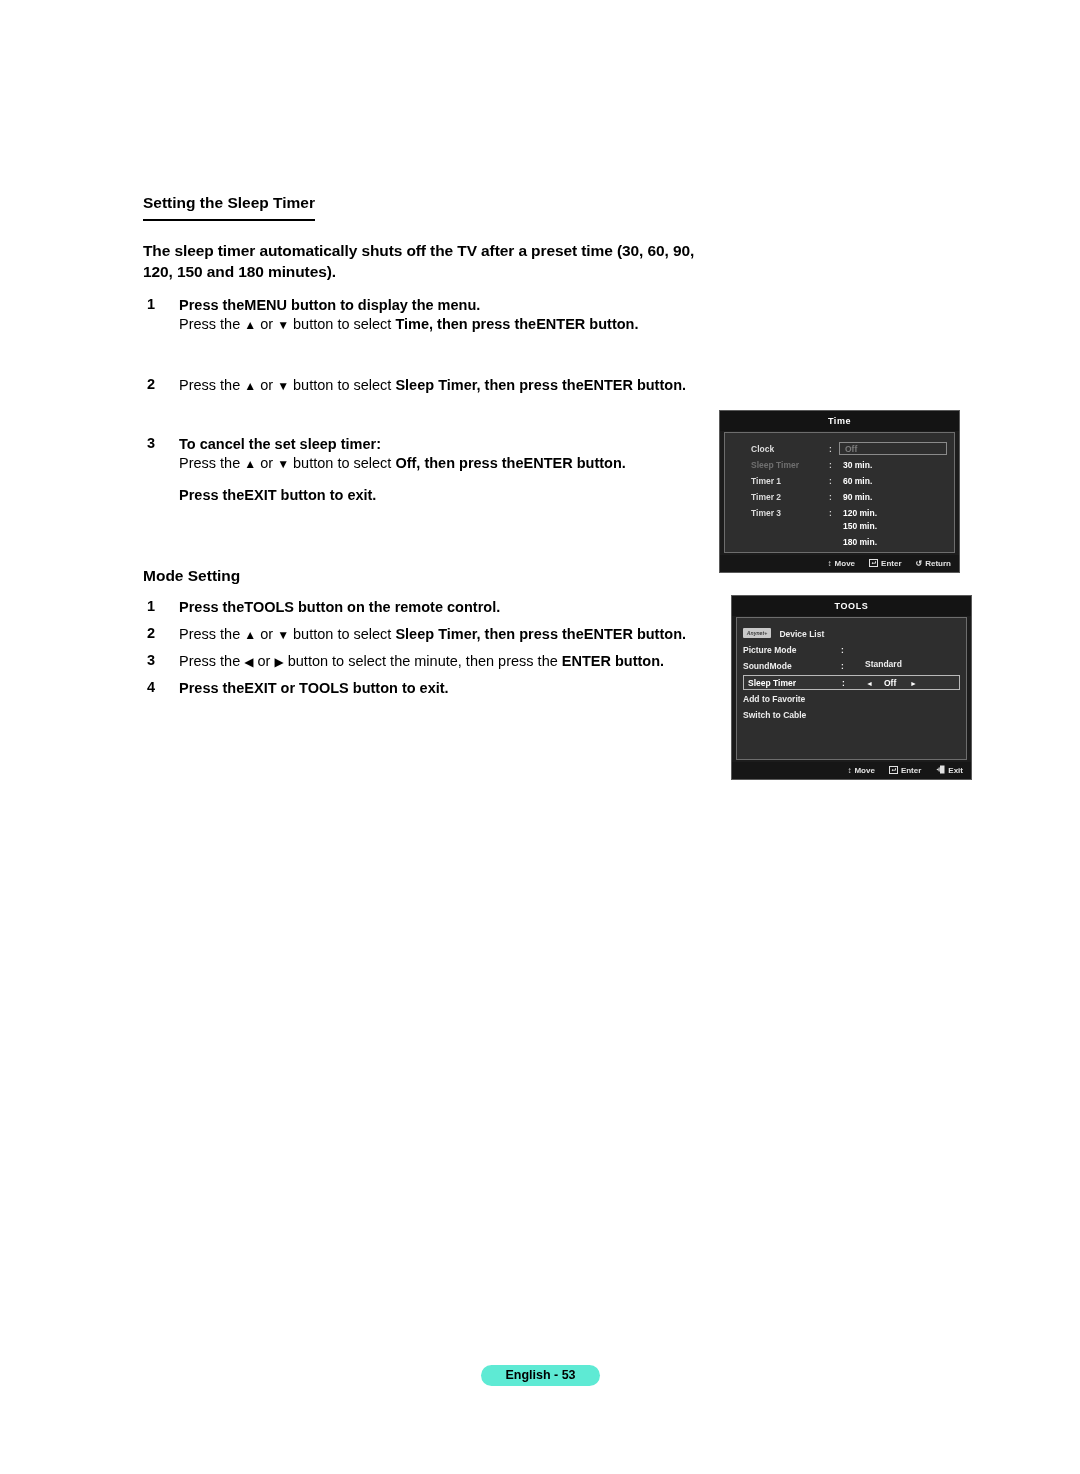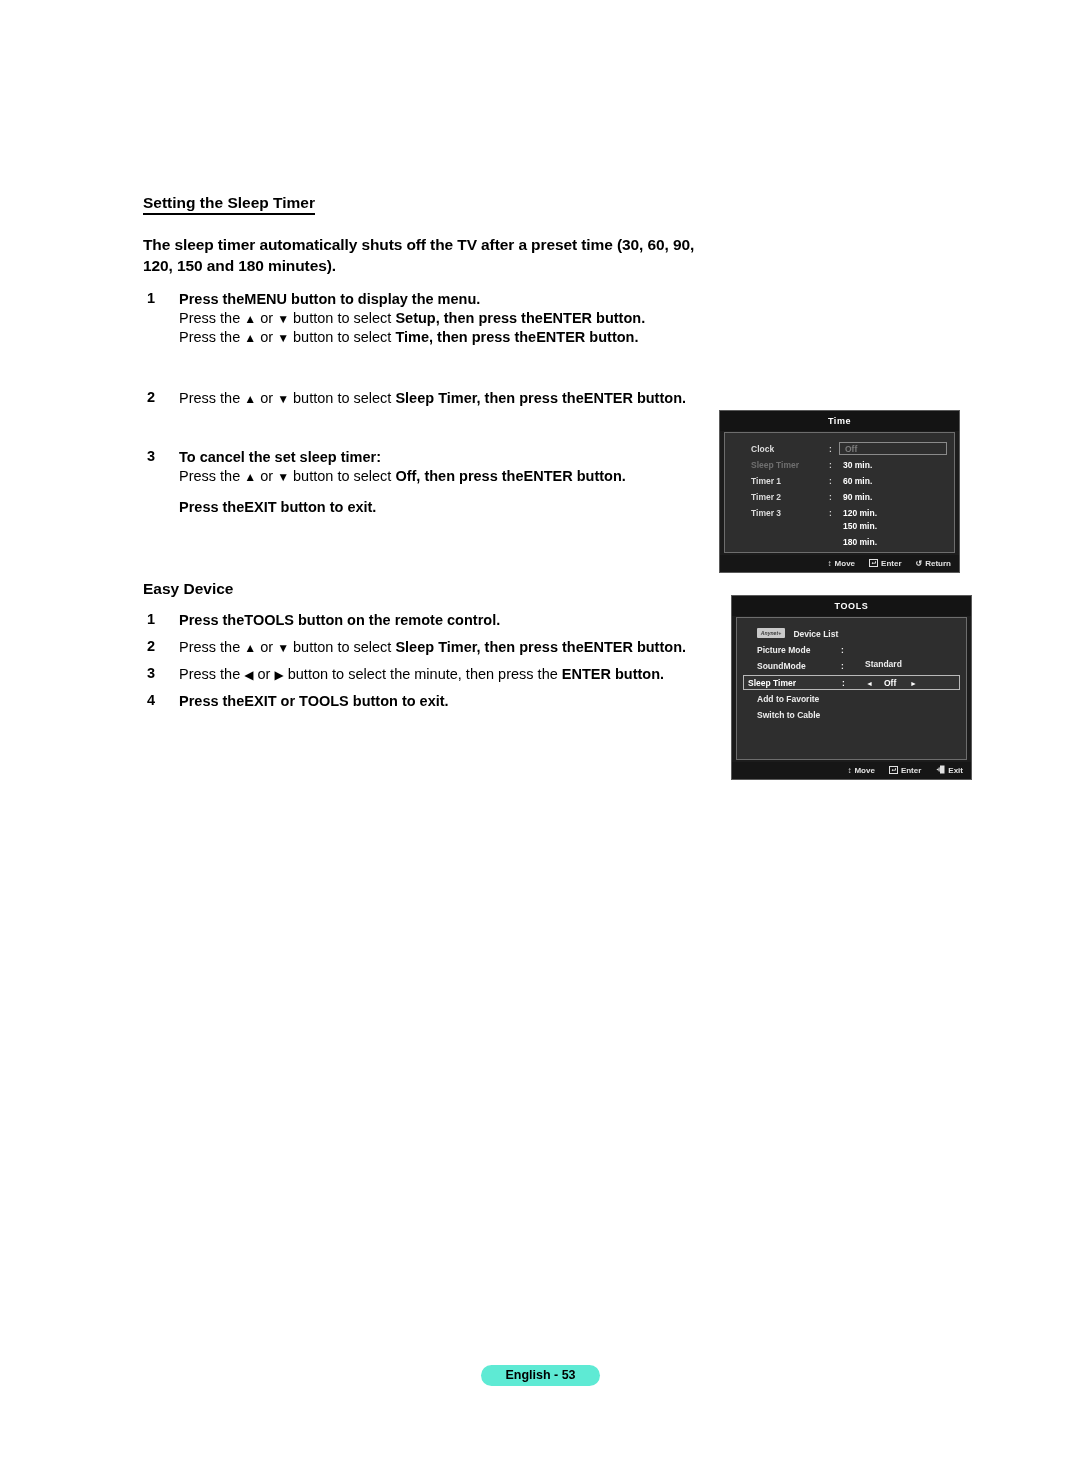--- a/index.html
+++ b/index.html
@@ -15,21 +15,21 @@
   }
 
   
   .page { position: absolute; left: 0; top: 0; width: 1080px; height: 1474px; }
 
   .content { position: absolute; left: 143px; top: 193px; width: 575px; }
 
   .sec-head {
     font-size: 15.5px; font-weight: bold;
     border-bottom: 2px solid #000;
-    display: inline-block; padding-bottom: 1px;
+    display: inline-block; padding-bottom: 7px;
     line-height: 1.25;
   }
 
   .intro {
     font-size: 15.5px; font-weight: bold; line-height: 1.32;
     margin-top: 20px; letter-spacing: -0.1px;
   }
 
   
   .step { position: relative; padding-left: 36px; }
@@ -101,21 +101,21 @@
     font-weight: bold;
   }
   .t-extra {
     position: absolute; left: 118px;
     font-weight: bold; color: #ffffff; font-size: 8.5px;
   }
 
   
   .k-row {
     position: relative; height: 16px; line-height: 16px;
-    padding-left: 20px; font-weight: bold; font-size: 8.5px; color: #ededed;
+    padding-left: 6px; font-weight: bold; font-size: 8.5px; color: #ededed;
   }
   .k-label { display: inline-block; width: 78px; }
   .k-colon { position: absolute; left: 104px; }
   .k-val { position: absolute; left: 128px; margin-top: 14px; }
   .badge {
     display: inline-block; width: 28px; height: 10px;
     background: #c9c9c9; border-radius: 1px;
     margin-right: 6px; position: relative; top: 1px;
     overflow: hidden;
   }
@@ -152,41 +152,40 @@
   <div class="content">
 
     <div class="sec-head">Setting the Sleep Timer</div>
 
     <div class="intro">The sleep timer automatically shuts off the TV after a preset time (30, 60, 90, 120, 150 and 180 minutes).</div>
 
     
     <div class="step" style="margin-top:14px;">
       <div class="num">1</div>
       <div class="ln b">Press the<span>MENU button to display the menu.</span></div>
-      <div class="ln r">Press the <span class="arw">▲</span> or <span class="arw">▼</span> button to select <b class="inl">Setup, then press the</b><b class="inl">ENTER button.</b></div>
       <div class="ln r">Press the <span class="arw">▲</span> or <span class="arw">▼</span> button to select <b class="inl">Time, then press the</b><b class="inl">ENTER button.</b></div>
     </div>
 
     
     <div class="step" style="margin-top:42px;">
       <div class="num">2</div>
       <div class="ln r">Press the <span class="arw">▲</span> or <span class="arw">▼</span> button to select <b class="inl">Sleep Timer, then press the</b><b class="inl">ENTER button.</b></div>
     </div>
 
     
     <div class="step" style="margin-top:40px;">
       <div class="num">3</div>
       <div class="sub" style="margin-top:5px;">To cancel the set sleep timer:</div>
       <div class="ln r">Press the <span class="arw">▲</span> or <span class="arw">▼</span> button to select <b class="inl">Off, then press the</b><b class="inl">ENTER button.</b></div>
       <div class="sub" style="margin-top:13px;">Press the<span>EXIT button to exit.</span></div>
     </div>
 
     
     <div style="margin-top:62px;">
-      <div class="easy-head">Easy Device</div>
+      <div class="easy-head">Mode Setting</div>
 
       <div class="step" style="margin-top:12px;">
         <div class="num">1</div>
         <div class="ln b">Press the<span>TOOLS button on the remote control.</span></div>
       </div>
 
       <div class="step" style="margin-top:8px;">
         <div class="num">2</div>
         <div class="ln r">Press the <span class="arw">▲</span> or <span class="arw">▼</span> button to select <b class="inl">Sleep Timer, then press the</b><b class="inl">ENTER button.</b></div>
       </div>

